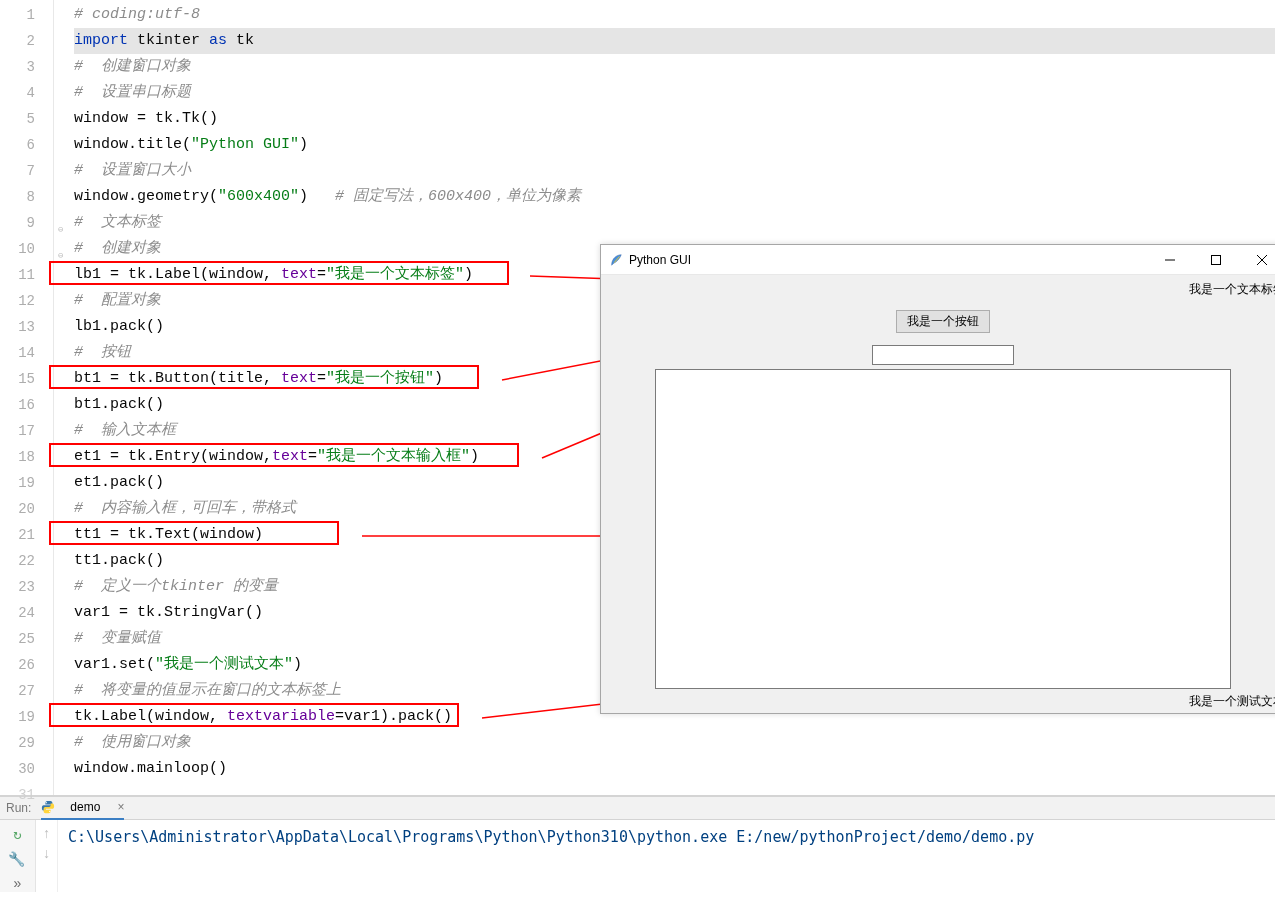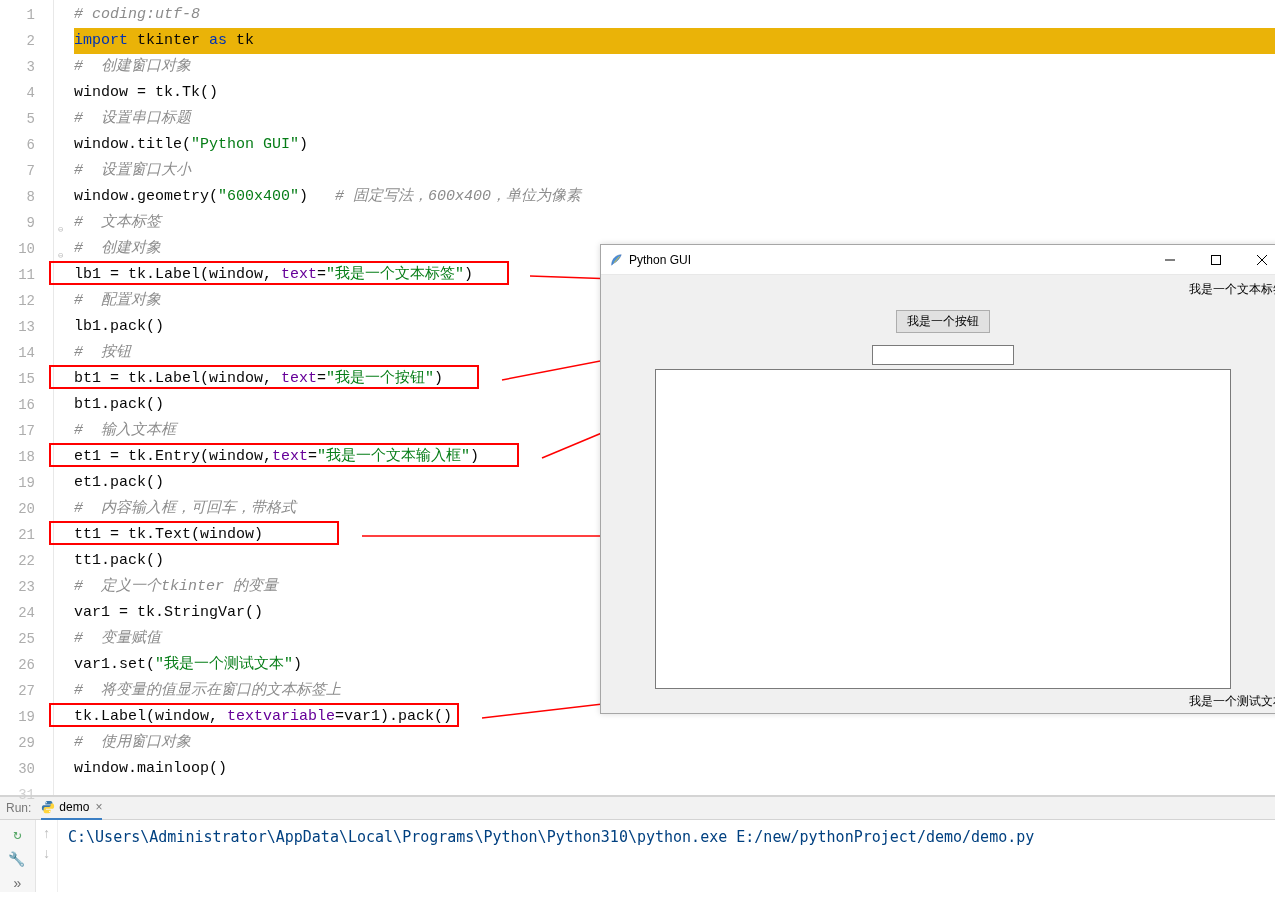--- a/index.html
+++ b/index.html
@@ -41,21 +41,21 @@
   font-size: 15px;
   line-height: 26px;
   color: #080808;
   position: relative;
 }
 .code-line {
   height: 26px;
   white-space: pre;
   position: relative;
 }
-.hl-current { background: #eab308; }
+.hl-current { background: #e5e5e5; }
 .comment { color: #8c8c8c; font-style: italic; }
 .keyword { color: #0033b3; }
 .string { color: #067d17; }
 .param { color: #660099; }
 .redbox {
   position: absolute;
   border: 2px solid #ff0000;
   pointer-events: none;
 }
 svg.arrows {
@@ -117,21 +117,21 @@
   border-top: 1px solid #d4d4d4;
   border-bottom: 1px solid #d4d4d4;
   display: flex;
   align-items: center;
   font-family: "Segoe UI", sans-serif;
   font-size: 12px;
   color: #787878;
   padding-left: 6px;
 }
 .run-tab {
-  margin-left: 10px; display:flex; align-items:center; gap:4px; color:#000;
+  margin-left: 10px; display:flex; align-items:center; gap:15px; color:#000;
   border-bottom: 2px solid #3b7fc4; height: 24px;
 }
 .pyicon { width:14px; height:14px; display:inline-block; }
 .close-x { margin-left: 2px; color:#7a7a7a; }
 .run-body {
   display: flex;
   height: 72px;
 }
 .run-gutter {
   width: 36px;
@@ -186,32 +186,32 @@
       <div>27</div>
       <div>19</div>
       <div>29</div>
       <div>30</div>
     <div style="color:#d0d0d0">31</div>
   </div>
   <div class="code">
     <div class="code-line"><span class="comment"># coding:utf-8</span></div>
     <div class="code-line hl-current"><span class="keyword">import</span><span> tkinter </span><span class="keyword">as</span><span> tk</span></div>
     <div class="code-line"><span class="comment">#  创建窗口对象</span></div>
+    <div class="code-line"><span class="comment">#  设置串口标题</span></div>
     <div class="code-line"><span>window = tk.Tk()</span></div>
-    <div class="code-line"><span class="comment">#  设置串口标题</span></div>
     <div class="code-line"><span>window.title(</span><span class="string">"Python GUI"</span><span>)</span></div>
     <div class="code-line"><span class="comment">#  设置窗口大小</span></div>
     <div class="code-line"><span>window.geometry(</span><span class="string">"600x400"</span><span>)   </span><span class="comment"># 固定写法，600x400，单位为像素</span></div>
     <div class="code-line"><span class="foldmark">⊖</span><span class="comment">#  文本标签</span></div>
     <div class="code-line"><span class="foldmark">⊖</span><span class="comment">#  创建对象</span></div>
     <div class="code-line"><span>lb1 = tk.Label(window, </span><span class="param">text</span><span>=</span><span class="string">"我是一个文本标签"</span><span>)</span></div>
     <div class="code-line"><span class="comment">#  配置对象</span></div>
     <div class="code-line"><span>lb1.pack()</span></div>
     <div class="code-line"><span class="comment">#  按钮</span></div>
-    <div class="code-line"><span>bt1 = tk.Label(window, </span><span class="param">text</span><span>=</span><span class="string">"我是一个按钮"</span><span>)</span></div>
+    <div class="code-line"><span>bt1 = tk.Button(title, </span><span class="param">text</span><span>=</span><span class="string">"我是一个按钮"</span><span>)</span></div>
     <div class="code-line"><span>bt1.pack()</span></div>
     <div class="code-line"><span class="comment">#  输入文本框</span></div>
     <div class="code-line"><span>et1 = tk.Entry(window,</span><span class="param">text</span><span>=</span><span class="string">"我是一个文本输入框"</span><span>)</span></div>
     <div class="code-line"><span>et1.pack()</span></div>
     <div class="code-line"><span class="comment">#  内容输入框，可回车，带格式</span></div>
     <div class="code-line"><span>tt1 = tk.Text(window)</span></div>
     <div class="code-line"><span>tt1.pack()</span></div>
     <div class="code-line"><span class="comment">#  定义一个tkinter 的变量</span></div>
     <div class="code-line"><span>var1 = tk.StringVar()</span></div>
     <div class="code-line"><span class="comment">#  变量赋值</span></div>

